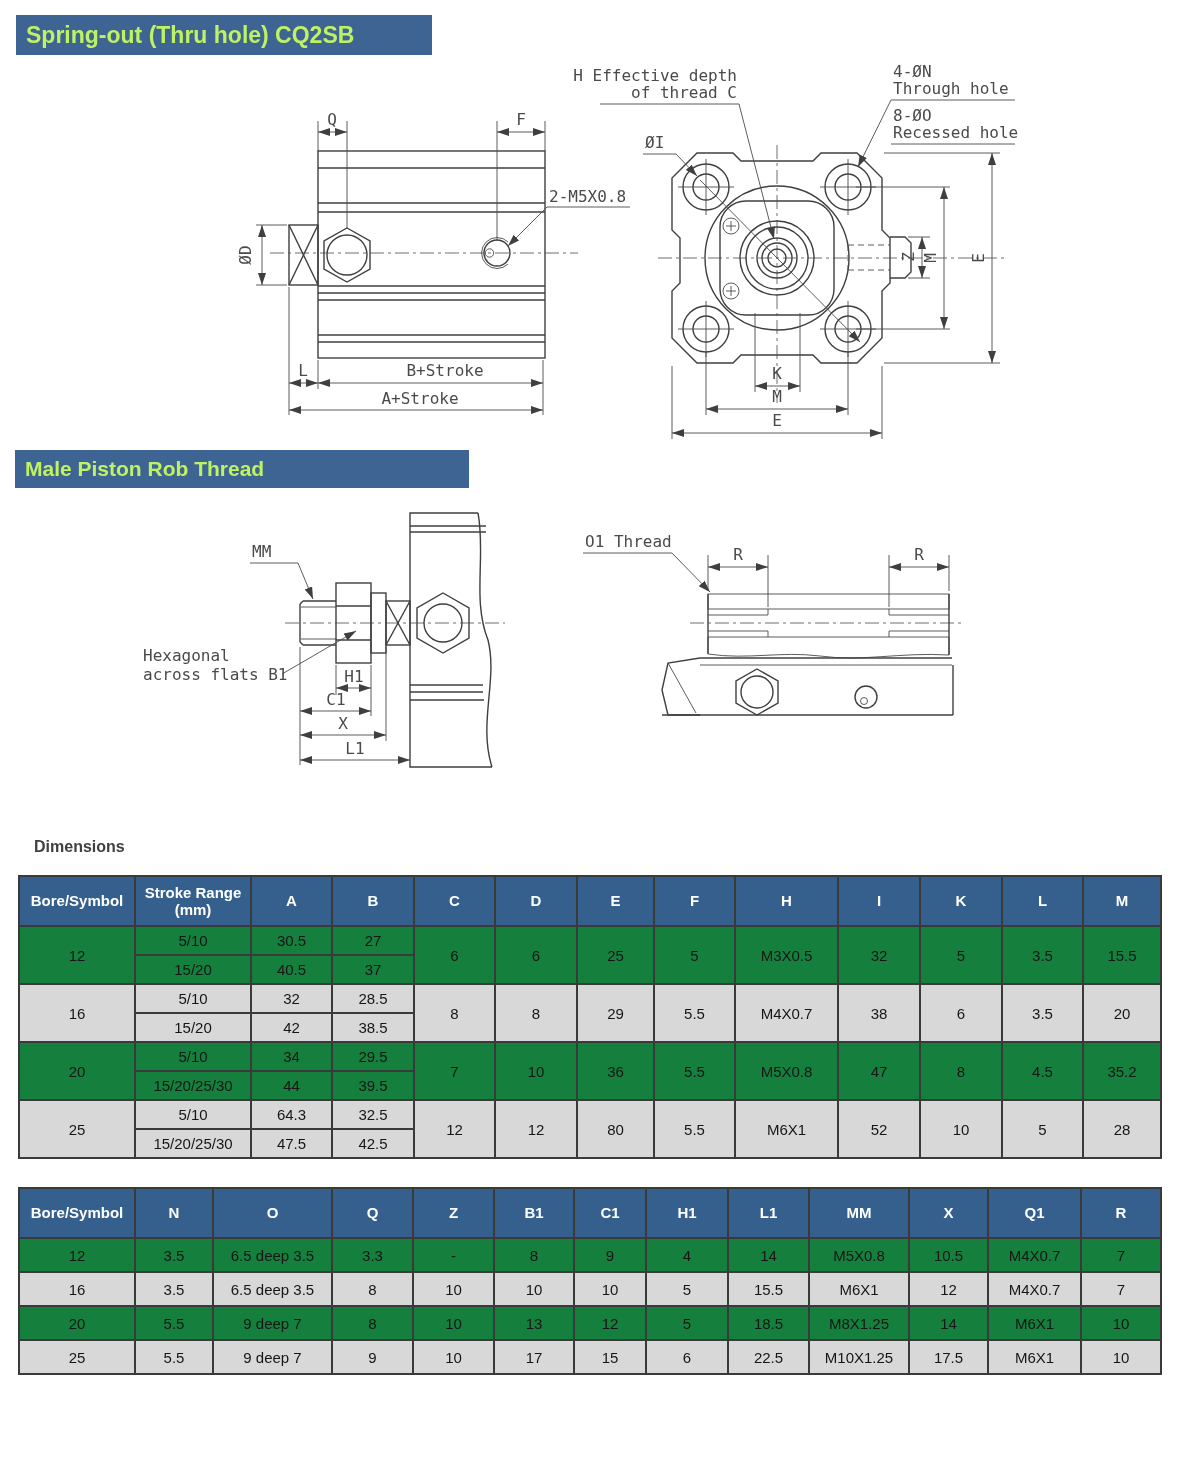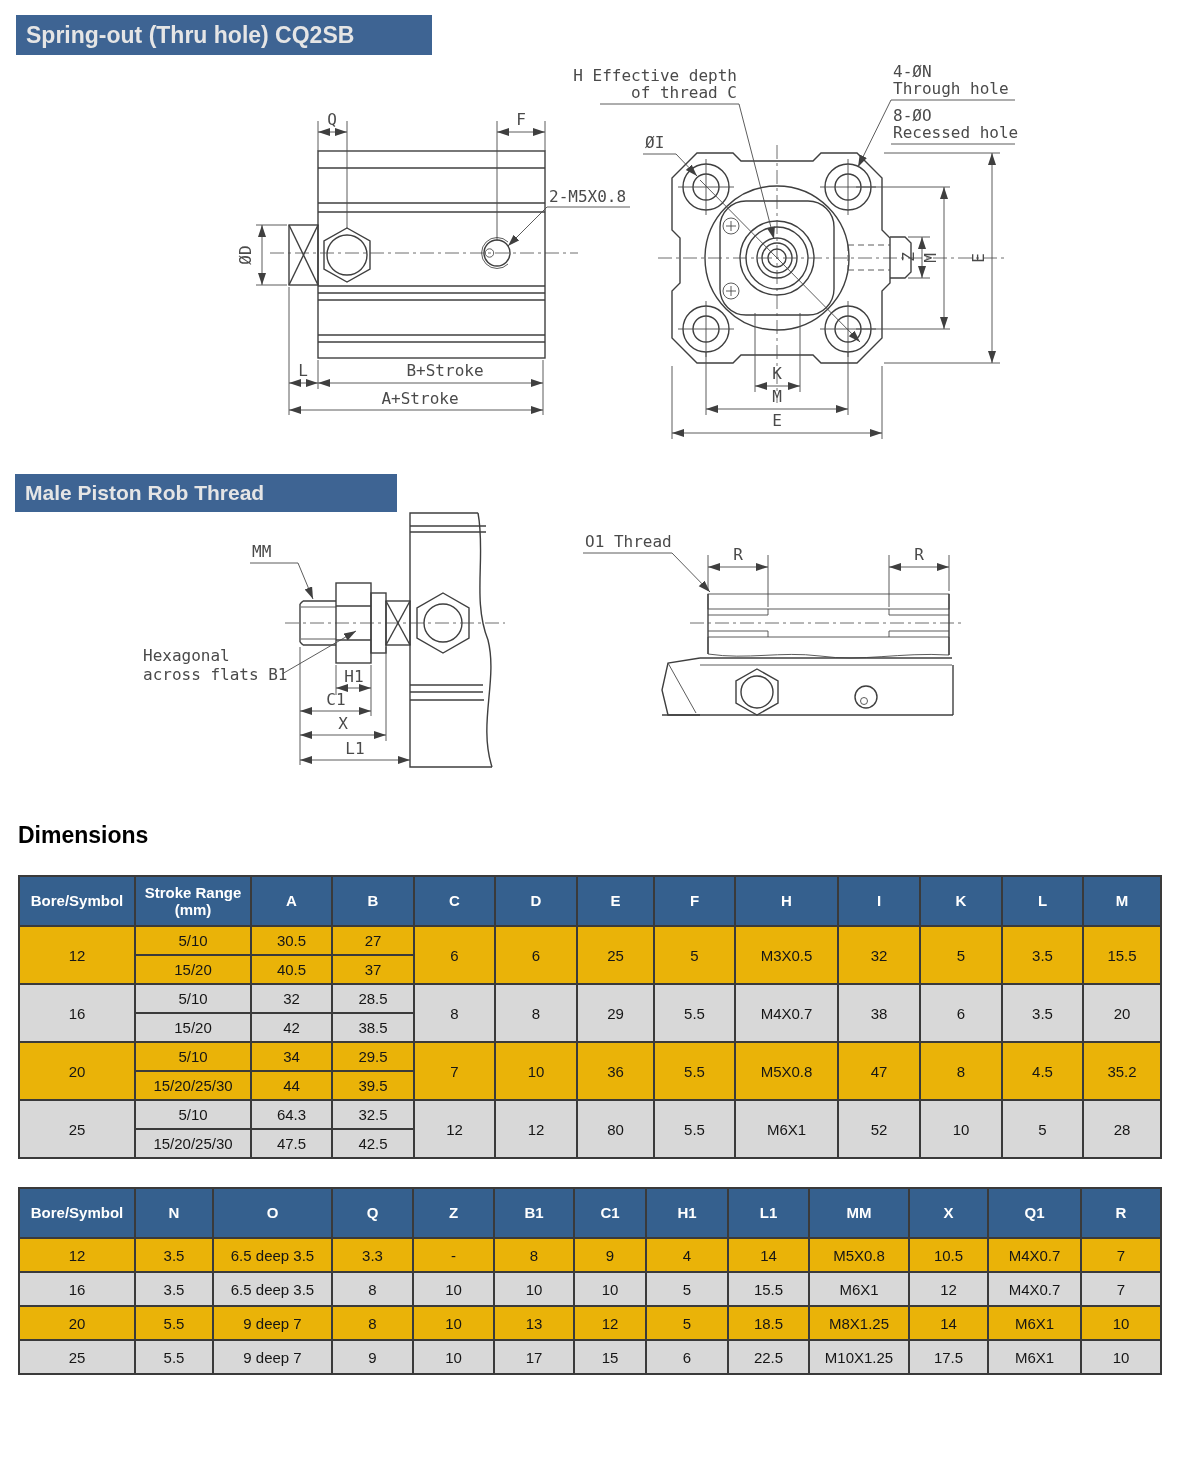--- a/index.html
+++ b/index.html
@@ -1,31 +1,31 @@
 <!DOCTYPE html>
 <html><head>
 <meta charset="utf-8">
 <style>
   html,body { margin:0; padding:0; background:#fff; }
   .page { position:relative; width:1179px; height:1459px; background:#ffffff;
           font-family:"Liberation Sans", sans-serif; overflow:hidden; }
-  .bar { position:absolute; background:#3e6493; color:#e5e5e5; font-weight:bold;
+  .bar { position:absolute; background:#3e6493; color:#bef264; font-weight:bold;
          padding-left:10px; box-sizing:border-box; white-space:nowrap; }
   .bar-main { left:16px; top:15px; width:416px; height:40px; line-height:40px; font-size:23px; }
-  .bar-sub  { top:474px; width:382px; height:38px; line-height:38px; font-size:21px; }
-  .dims-heading { position:absolute; left:18px; top:822px; margin:0; color:#000000;
-                  font-size:23px; font-weight:bold; }
+  .bar-sub  { top:450px; width:454px; height:38px; line-height:38px; font-size:21px; }
+  .dims-heading { position:absolute; left:18px; top:822px; margin:16px; color:#404040;
+                  font-size:16px; font-weight:bold; }
   svg.drawings { position:absolute; left:0; top:55px; }
   .ln { stroke:#3f3f3f; stroke-width:1.4; fill:none; }
   .tn { stroke:#4a4a4a; stroke-width:0.9; fill:none; }
   .cl { stroke:#4a4a4a; stroke-width:0.8; fill:none; stroke-dasharray:14 4 3 4; }
   .hd { stroke:#4a4a4a; stroke-width:0.9; fill:none; stroke-dasharray:6 4; }
   .lbl { font-family:"DejaVu Sans Mono", monospace; font-size:16px; fill:#4a4a4a; }
   table { position:absolute; left:18px; border-collapse:collapse; table-layout:fixed;
-          background:#eab308; }
+          background:#15803d; }
   #t1 { top:875px; } #t2 { top:1187px; }
   th, td { border:2px solid #3a3a3a; text-align:center; vertical-align:middle;
            font-size:15px; color:#161616; padding:0; overflow:hidden; }
   th { background:#35608e; color:#ffffff; font-weight:bold; line-height:1.15; }
   #t1 th, #t2 th { height:48px; }
   #t1 td { height:27px; }
   #t2 td { height:32px; }
   tr.shade td { background:#d8d8d8; }
 </style>
 </head>

